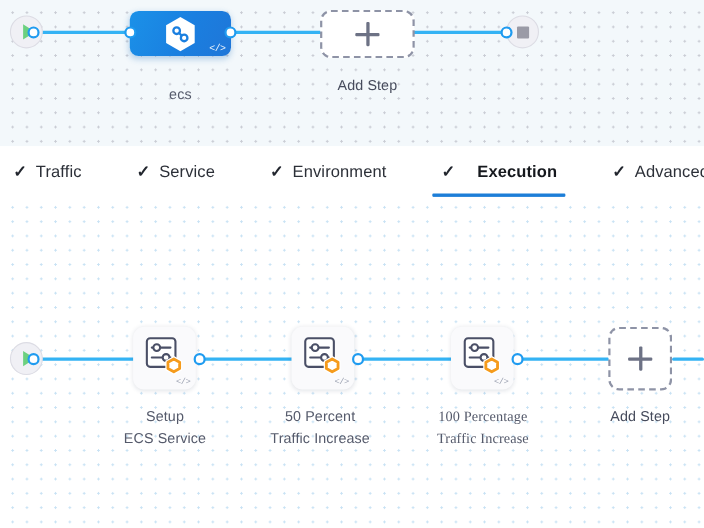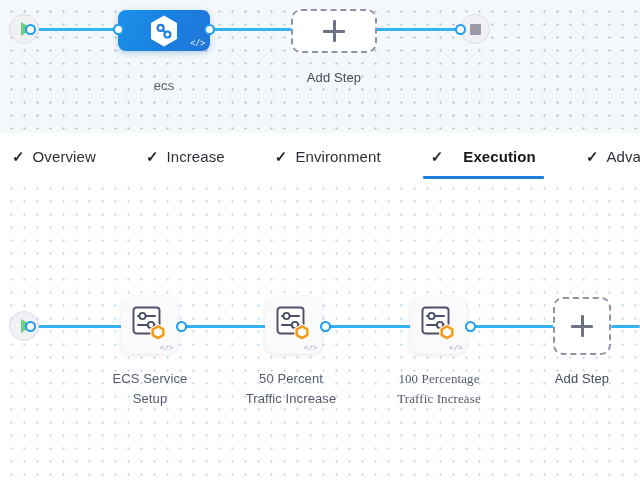--- a/index.html
+++ b/index.html
@@ -252,27 +252,27 @@
       <span class="stop-sq"></span>
     </div>
     <div class="port" style="left:455px; top:24px;"></div>
   </div>
 
   <div class="tab-bar">
     <span class="tab-spacer-0"></span>
 
     <div class="tab">
       <span class="tab-check">✓</span>
-      <span class="tab-label">Overview</span>
+      <span class="tab-label">Traffic</span>
     </div>
     <span class="tab-gap"></span>
 
     <div class="tab">
       <span class="tab-check">✓</span>
-      <span class="tab-label">Increase</span>
+      <span class="tab-label">Service</span>
     </div>
     <span class="tab-gap"></span>
 
     <div class="tab">
       <span class="tab-check">✓</span>
       <span class="tab-label">Environment</span>
     </div>
     <span class="tab-gap"></span>
 
     <div class="tab active">
@@ -309,22 +309,22 @@
           <circle cx="12.5" cy="11" r="3.1" fill="#ffffff"></circle>
           <circle cx="21" cy="20" r="3.1" fill="#ffffff"></circle>
         </g>
         <polygon points="28,20 34.5,23.6 34.5,30.8 28,34.4 21.5,30.8 21.5,23.6" fill="#ffffff" stroke="#ffffff" stroke-width="2.4"></polygon>
         <polygon points="28,21.4 33.3,24.3 33.3,30.1 28,33 22.7,30.1 22.7,24.3" fill="none" stroke="#f59b1c" stroke-width="2.6" stroke-linejoin="round"></polygon>
       </svg>
       <span class="code-glyph">&lt;/&gt;</span>
     </div>
     <div class="port" style="left:176px; top:142px;"></div>
     <div class="node-caption caption-2" style="left:85px; top:190px;">
+      <div>Setup</div>
       <div>ECS Service</div>
-      <div>Setup</div>
     </div>
 
     <div class="step-node" style="left:265px; top:118px;">
       <svg class="step-icon" viewBox="0 0 38 38">
         <rect x="3.5" y="2.5" width="26" height="26" rx="3" fill="#ffffff" stroke="#4a4f66" stroke-width="1.9"></rect>
         <g stroke="#4a4f66" stroke-width="1.9" stroke-linecap="round" fill="none">
           <line x1="8" y1="11" x2="25" y2="11"></line>
           <line x1="8" y1="20" x2="25" y2="20"></line>
           <circle cx="12.5" cy="11" r="3.1" fill="#ffffff"></circle>
           <circle cx="21" cy="20" r="3.1" fill="#ffffff"></circle>

